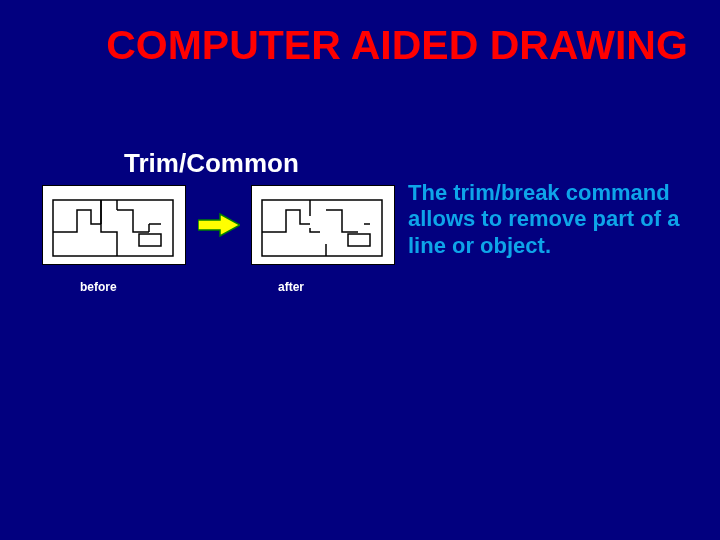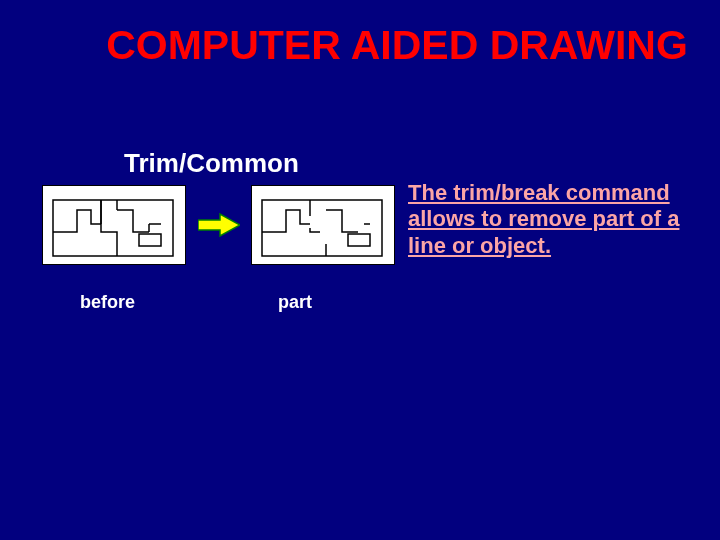--- a/index.html
+++ b/index.html
@@ -23,32 +23,32 @@
   .subtitle{
     position:absolute;left:22px;top:75px;
     color:#fff;font-size:24px;font-weight:800;
   }
   .section{
     position:absolute;left:124px;top:148px;
     color:#fff;font-size:26px;font-weight:800;
   }
   .desc{
     position:absolute;left:408px;top:180px;width:280px;
-    color:#fca5a5;font-size:22px;font-weight:800;line-height:1.2;text-decoration:underline;
+    color:#0ea5e9;font-size:22px;font-weight:800;line-height:1.2;
   }
   .row{position:absolute;left:42px;top:185px;height:90px}
   .panel{
     display:inline-block;vertical-align:middle;
     width:142px;height:78px;background:#fff;
     border:1px solid #000;margin-right:8px;position:relative;
   }
   svg{display:block}
   .arrow{display:inline-block;vertical-align:middle;margin:0 6px 0 0}
   .cap{
-    position:absolute;top:292px;color:#fff;font-size:18px;font-weight:800;text-align:center;
+    position:absolute;top:280px;color:#fff;font-size:12px;font-weight:800;text-align:center;
   }
   .cap.before{left:80px}
   .cap.after{left:278px}
 </style>
 </head>
 <body>
 
 <div class="slide">
 
   <div class="title">COMPUTER AIDED DRAWING</div>
@@ -92,15 +92,15 @@
           <polyline points="74,24 90,24 90,46 106,46"></polyline>
           <rect x="96" y="48" width="22" height="12"></rect>
           <line x1="112" y1="38" x2="118" y2="38"></line>
         </g>
       </svg>
     </span>
 
   </div>
 
   <div class="cap before">before</div>
-  <div class="cap after">part</div>
+  <div class="cap after">after</div>
 
 </div>
 
 </body></html>

